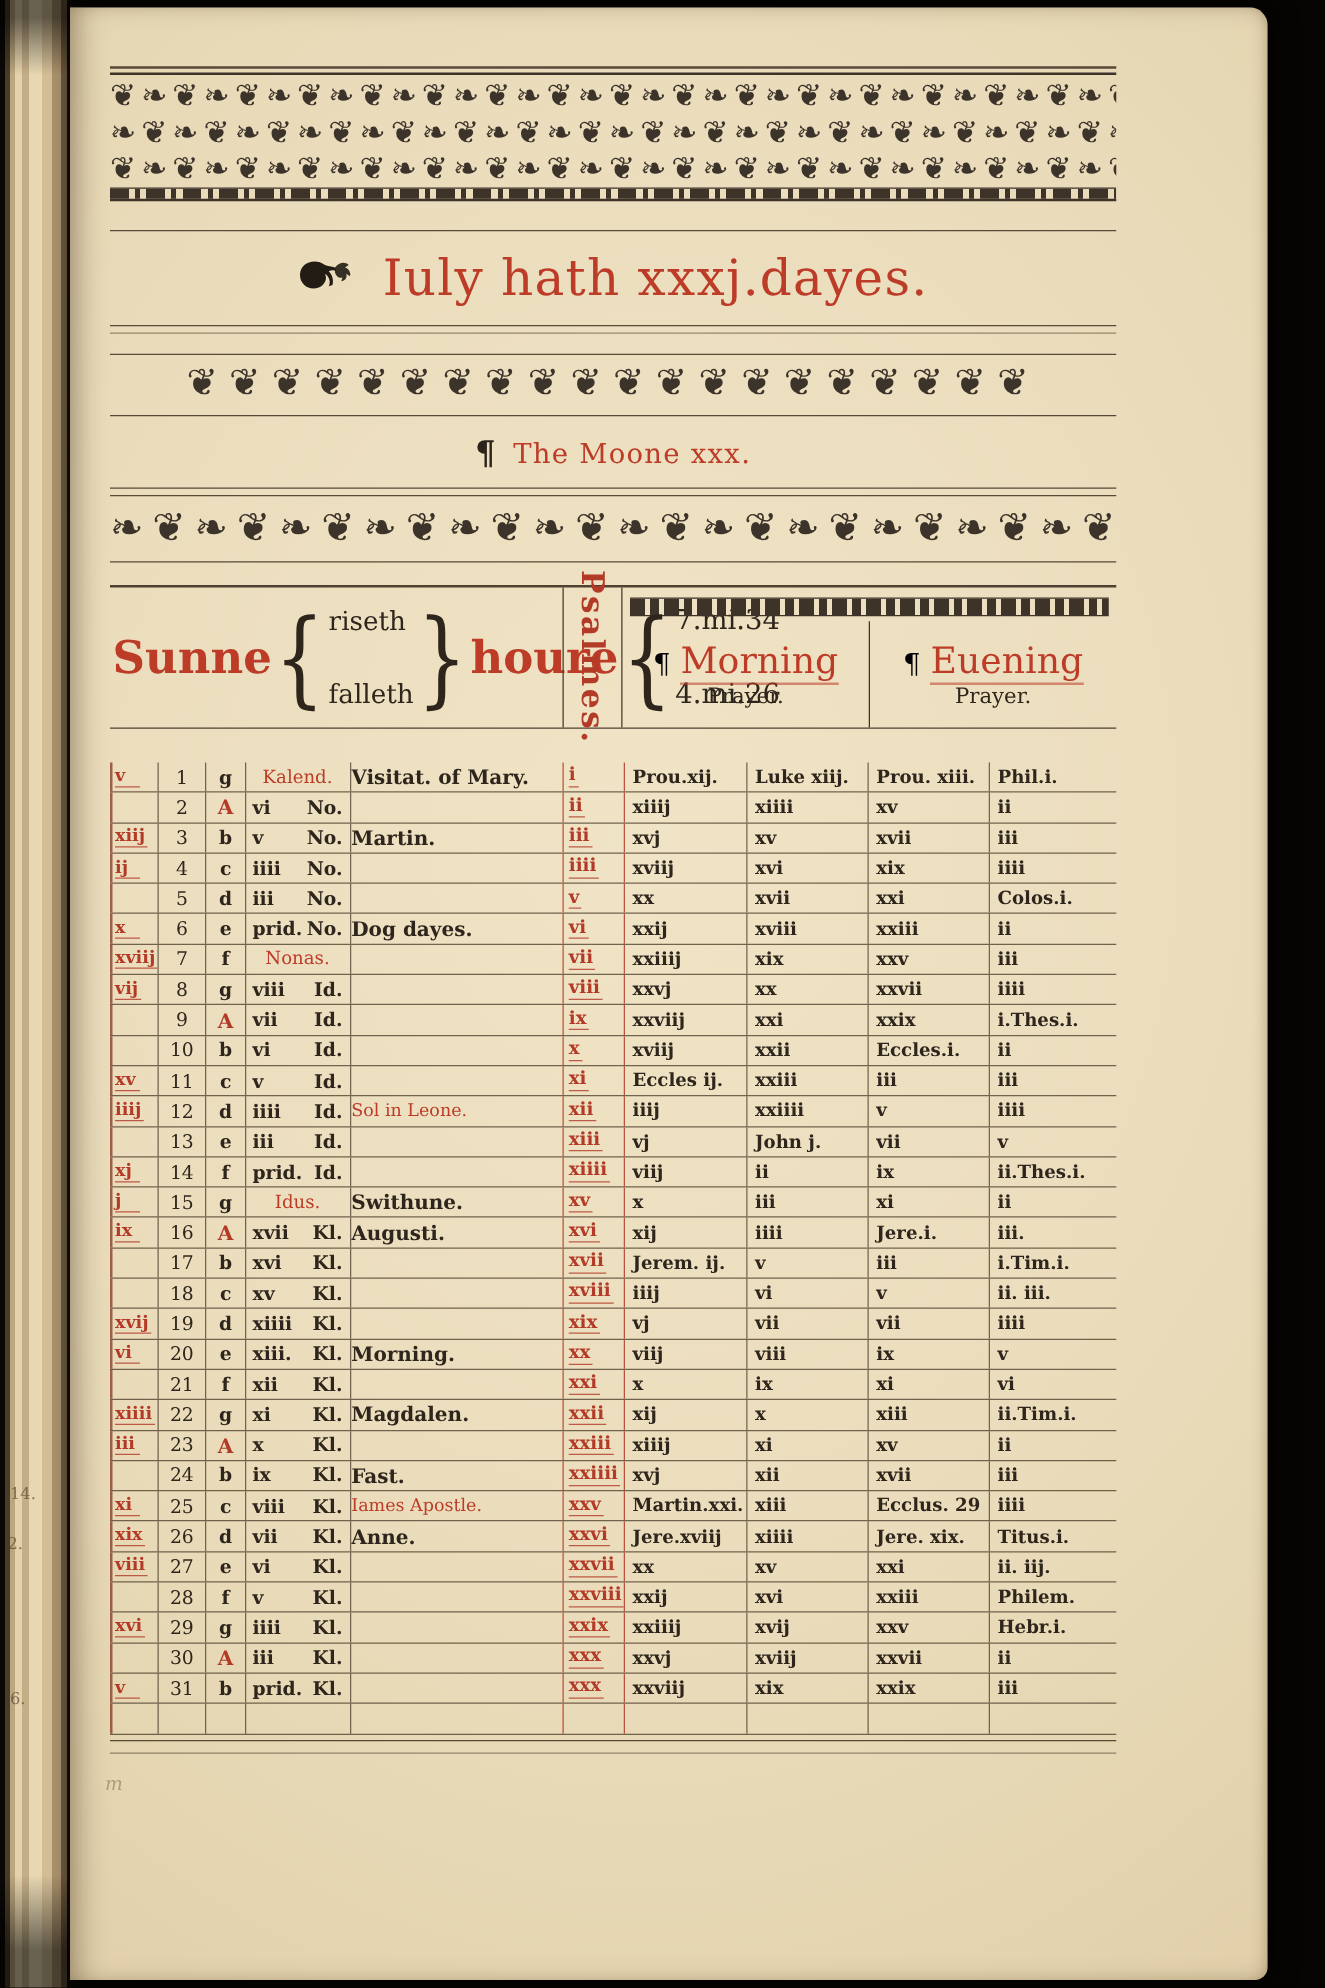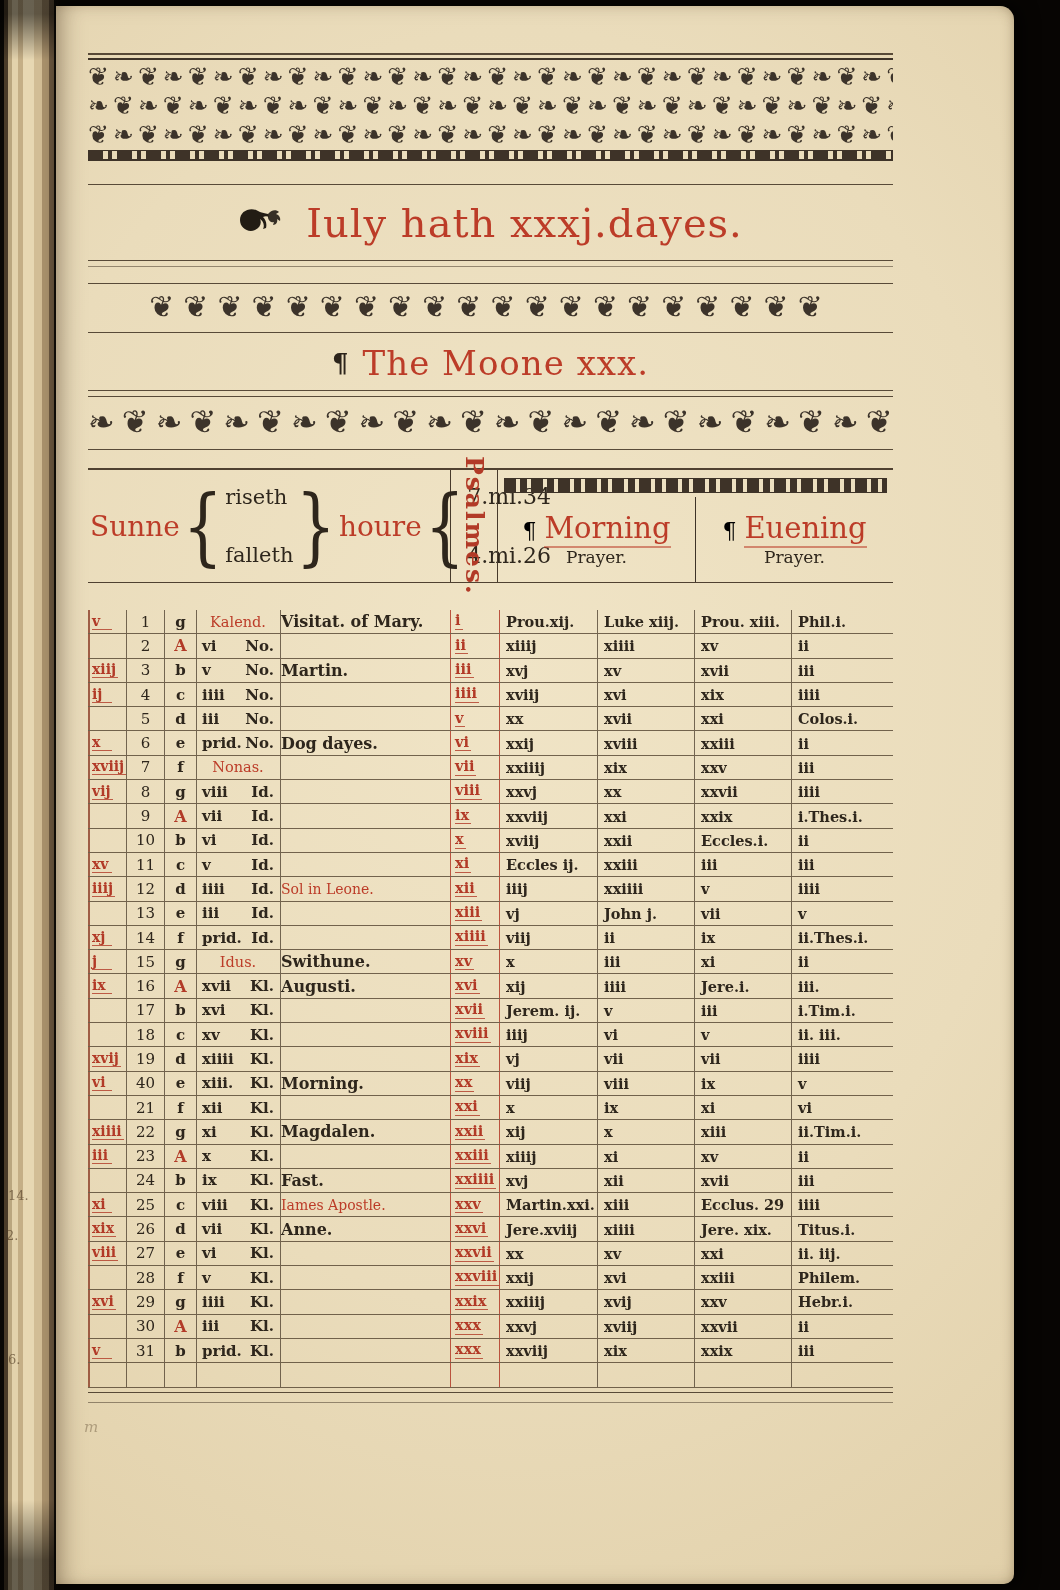--- a/index.html
+++ b/index.html
@@ -46,29 +46,29 @@
   .band-c .oline{font-size:32px;line-height:50px;letter-spacing:7px;}
 
   
   .title-row{position:absolute;top:181px;height:72px;left:0;width:805px;
     display:flex;align-items:center;justify-content:center;gap:16px;}
   .title-text{color:#bc3c28;font-size:40px;letter-spacing:1px;white-space:nowrap;}
   .leaf{width:52px;height:34px;flex:0 0 auto;}
   .moone-row{position:absolute;top:331px;height:52px;left:0;width:805px;
     display:flex;align-items:center;justify-content:center;gap:14px;}
   .pilcrow{color:#2c241b;font-size:26px;font-weight:bold;}
-  .moone-text{color:#bc3c28;font-size:34px;letter-spacing:1px;}
+  .moone-text{color:#bc3c28;font-size:22px;letter-spacing:1px;}
 
   
   .sunnebox{position:absolute;top:462px;left:0;width:805px;height:115px;box-sizing:border-box;
     border-top:2px solid rgba(62,48,33,.9);border-bottom:1.8px solid rgba(62,48,33,.9);
     display:flex;}
   .sun-left{width:362px;display:flex;align-items:center;justify-content:flex-start;
             padding-left:2px;box-sizing:border-box;}
-  .redword{color:#bc3c28;font-size:28px;}
+  .redword{color:#bc3c28;font-size:36px;font-weight:bold;}
   .brace{font-size:84px;font-weight:400;color:#2e261c;line-height:0;transform:scaleX(.75);margin:0 -4px;}
   .paircol{display:flex;flex-direction:column;justify-content:center;height:96px;
            font-size:21px;color:#2e261c;gap:34px;}
   .paircol.times{font-size:22px;}
   .psalm-vert{width:48px;box-sizing:border-box;border-left:1.7px solid #473a2b;border-right:1.7px solid #473a2b;
     display:flex;align-items:center;justify-content:center;}
   .psalm-vert span{writing-mode:vertical-rl;color:#b23a27;font-size:25px;font-weight:bold;letter-spacing:2px;}
   .sun-right{flex:1;display:flex;flex-direction:column;}
   .bead-strip{height:13px;margin:8px 6px 0 6px;border-top:1.4px solid #3e3328;border-bottom:1.4px solid #3e3328;
     background:repeating-linear-gradient(90deg,#3e3328 0 12px,rgba(0,0,0,0) 12px 16px,#3e3328 16px 23px,rgba(0,0,0,0) 23px 27px);}
@@ -603,21 +603,21 @@
           </div>
     <div class="c m1col lesson">vj</div>
     <div class="c m2col lesson">vii</div>
     <div class="c e1col lesson">vii</div>
     <div class="c e2col lesson">iiii</div>
   </div>
         <div class="trow">
     <div class="c gcol">
             <span class="gnum">vi</span>
           </div>
-    <div class="c dcol">40</div>
+    <div class="c dcol">20</div>
     <div class="c lcol">e</div>
     <div class="c calcol">
       <span class="cal-n">xiii.</span>
             <span class="cal-s">Kl.</span>
     </div>
     <div class="c fcol">
             <span class="feast">Morning.</span>
           </div>
     <div class="c pcol">
             <span class="ps">xx</span>

